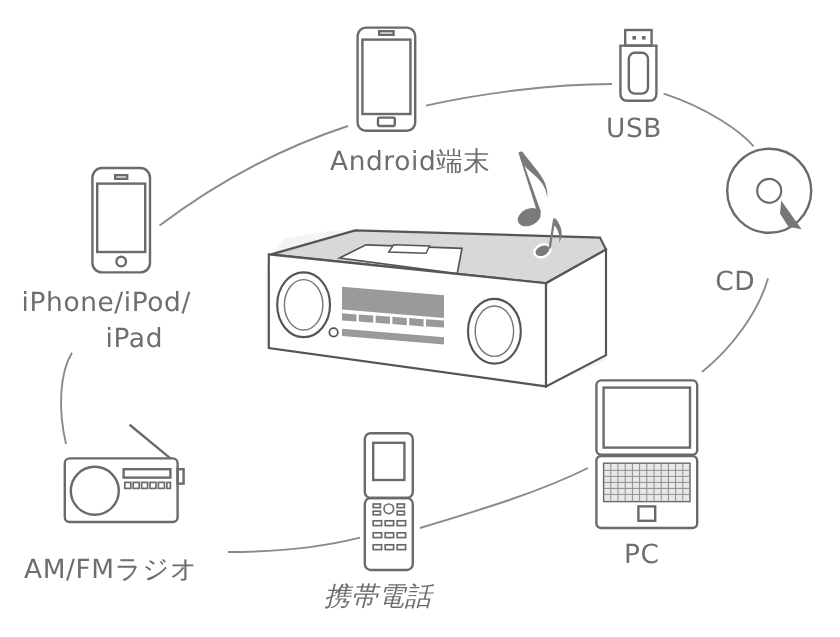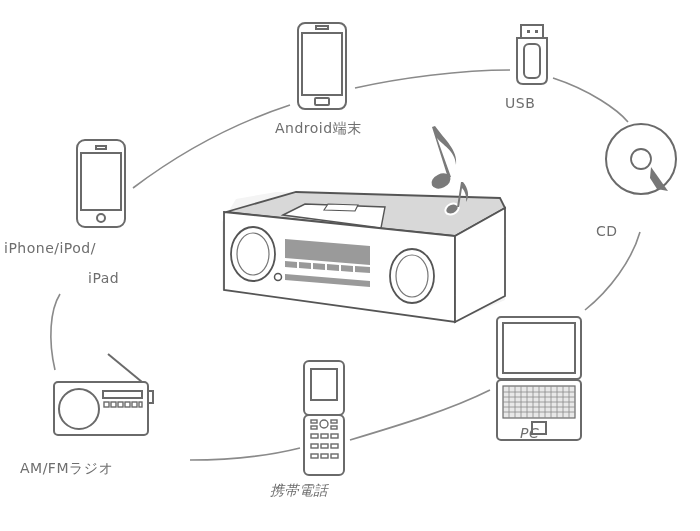--- a/index.html
+++ b/index.html
@@ -1,18 +1,18 @@
 <!DOCTYPE html>
 <html><head>
 <meta charset="utf-8">
 <style>
   html, body { margin:0; padding:0; background:#fff; }
   body { width:700px; height:531px; position:relative; overflow:hidden; font-family:"DejaVu Sans", sans-serif; }
   svg.stage { position:absolute; left:0; top:0; }
-  .lbl { position:absolute; color:#6e6e6e; font-size:14px; white-space:nowrap; letter-spacing:0.5px; }
+  .lbl { position:absolute; color:#6e6e6e; font-size:22px; white-space:nowrap; letter-spacing:0.5px; }
   .ic { fill:none; stroke:#6a6a6a; stroke-width:2; }
 </style>
 </head>
 <body>
 
 <svg class="stage" width="700" height="531" viewBox="0 0 700 531">
 
   <g stroke="#8a8a8a" stroke-width="1.6" fill="none">
     <path d="M133,188 C170,160 220,128 290,105"></path>
     <path d="M355,88 C400,78 460,70 510,70"></path>
@@ -148,17 +148,17 @@
         <line x1="563" y1="386" x2="563" y2="418"></line>
       <line x1="569" y1="386" x2="569" y2="418"></line>
     </g>
     <rect x="532" y="422" width="14" height="12"></rect>
   </g>
 </svg>
 
 <div class="lbl" style="left:275px;top:120px;">Android端末</div>
 <div class="lbl" style="left:505px;top:95px;">USB</div>
 <div class="lbl" style="left:596px;top:203px;margin-top:20px;">CD</div>
-<div class="lbl" style="left:4px;top:240px;">iPhone/iPod/</div>
+<div class="lbl" style="left:18px;top:240px;">iPhone/iPod/</div>
 <div class="lbl" style="left:88px;top:270px;">iPad</div>
 <div class="lbl" style="left:20px;top:460px;">AM/FMラジオ</div>
 <div class="lbl" style="left:270px;top:482px;font-style:italic;">携帯電話</div>
-<div class="lbl" style="left:520px;top:425px;font-style:italic;">PC</div>
+<div class="lbl" style="left:520px;top:450px;">PC</div>
 
 </body></html>

